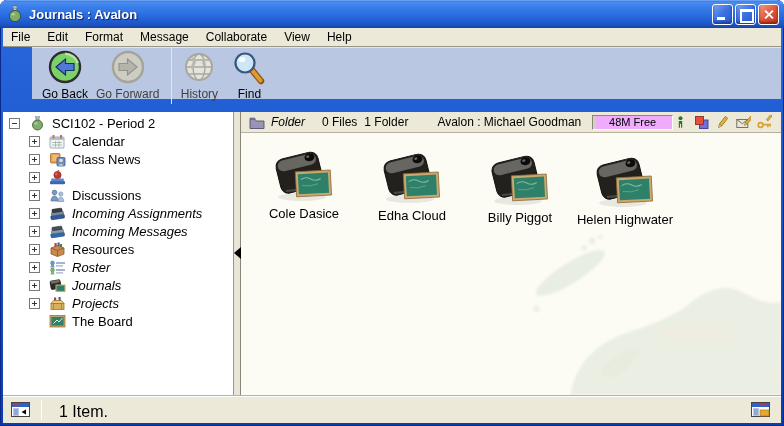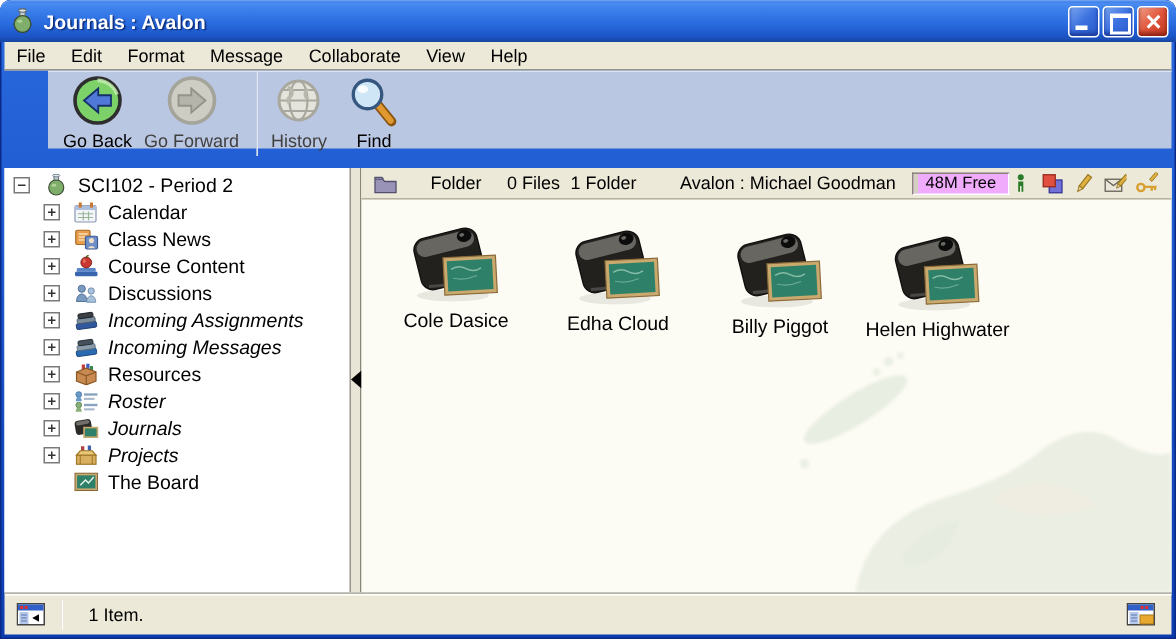--- a/index.html
+++ b/index.html
@@ -94,21 +94,21 @@
     border-right:7px solid #000;
   }
 
   .main { position:absolute; left:238px; right:0; top:0; height:100%; background:#fcfbf4; }
   .main-header {
     position:absolute; top:0; left:0; right:0; height:21px;
     background:#ece9d8; border-bottom:1px solid #b5b2a1;
     display:flex; align-items:center; font-size:12px; color:#000; white-space:nowrap;
   }
   .mh-folder-icon { width:16px; height:13px; margin-left:8px; flex:0 0 auto; }
-  .mh-type { margin-left:22px; }
+  .mh-type { margin-left:6px;font-style:italic; }
   .mh-files { margin-left:17px; }
   .mh-folders { margin-left:7px; }
   .mh-account { margin-left:29px; }
   .free-box {
     margin-left:11px; width:93px; height:15px; background:#f0abfc;
     border:1px solid; border-color:#8a8878 #fff #fff #8a8878;
     font-size:11px; text-align:center; line-height:13px; position:relative; overflow:hidden;
   }
   .free-box::before { content:""; position:absolute; left:0; top:0; width:3px; height:100%; background:#d4d0c0; }
   .mh-icons { margin-left:auto; margin-right:9px; display:flex; align-items:center; gap:6px; }
@@ -125,21 +125,21 @@
 
   
   .statusbar {
     position:absolute; left:3px; right:3px; bottom:3px; height:28px;
     background:#ece9d8; border-top:1px solid #b5b2a1;
     box-shadow: inset 0 1px 0 #fff;
   }
   .sb-pane-icon { position:absolute; left:8px; top:6px; width:20px; height:16px; }
   .sb-pane-icon.right { left:auto; right:10px; }
   .sb-sep { position:absolute; left:38px; top:4px; width:1px; height:20px; background:#aca899; border-right:1px solid #fff; }
-  .sb-text { position:absolute; left:56px; top:7px; font-size:12px; color:#000; }
+  .sb-text { position:absolute; left:56px; top:7px; font-size:16px; color:#000; }
 </style>
 </head>
 <body>
 
 <div class="window">
 
   <div class="titlebar">
     <span class="app-icon">
       <svg viewBox="0 0 18 18" width="18" height="18">
         <rect x="7.2" y="1" width="3.6" height="5" fill="#c4ccd4" stroke="#5a6a74" stroke-width="0.8"></rect>
@@ -260,21 +260,20 @@
         <span class="exp plus"></span>
         <span class="ticon">
           <svg viewBox="0 0 17 15" width="17" height="15">
             <rect x="1" y="11" width="15" height="3.2" rx="1" fill="#3a66b0"></rect>
             <rect x="2.2" y="8.6" width="12.6" height="2.6" rx="0.8" fill="#5a86c8"></rect>
             <circle cx="8.5" cy="5" r="3.6" fill="#c83830" stroke="#7a1a14" stroke-width="0.6"></circle>
             <path d="M8.5 1.6 q0.4 -1.2 1.6 -1.2" stroke="#3a5a1a" stroke-width="0.9" fill="none"></path>
             <ellipse cx="7.2" cy="4" rx="1" ry="1.3" fill="#e87868" opacity="0.85"></ellipse>
           </svg>
         </span>
-        <span class="tlabel">Course Content</span>
       </div>
 
       <div class="trow">
         <span class="exp plus"></span>
         <span class="ticon">
           <svg viewBox="0 0 17 15" width="17" height="15">
             <circle cx="5.5" cy="4.5" r="2.4" fill="#7a9ac0" stroke="#4a6a94" stroke-width="0.6"></circle>
             <path d="M2 13 c0-3.4 1.8-5 3.5-5 s3.5 1.6 3.5 5 z" fill="#7a9ac0" stroke="#4a6a94" stroke-width="0.6"></path>
             <circle cx="11.8" cy="6" r="2.1" fill="#a8c0da" stroke="#6a8ab0" stroke-width="0.6"></circle>
             <path d="M8.8 13.5 c0-2.8 1.5-4.3 3-4.3 s3 1.5 3 4.3 z" fill="#a8c0da" stroke="#6a8ab0" stroke-width="0.6"></path>

